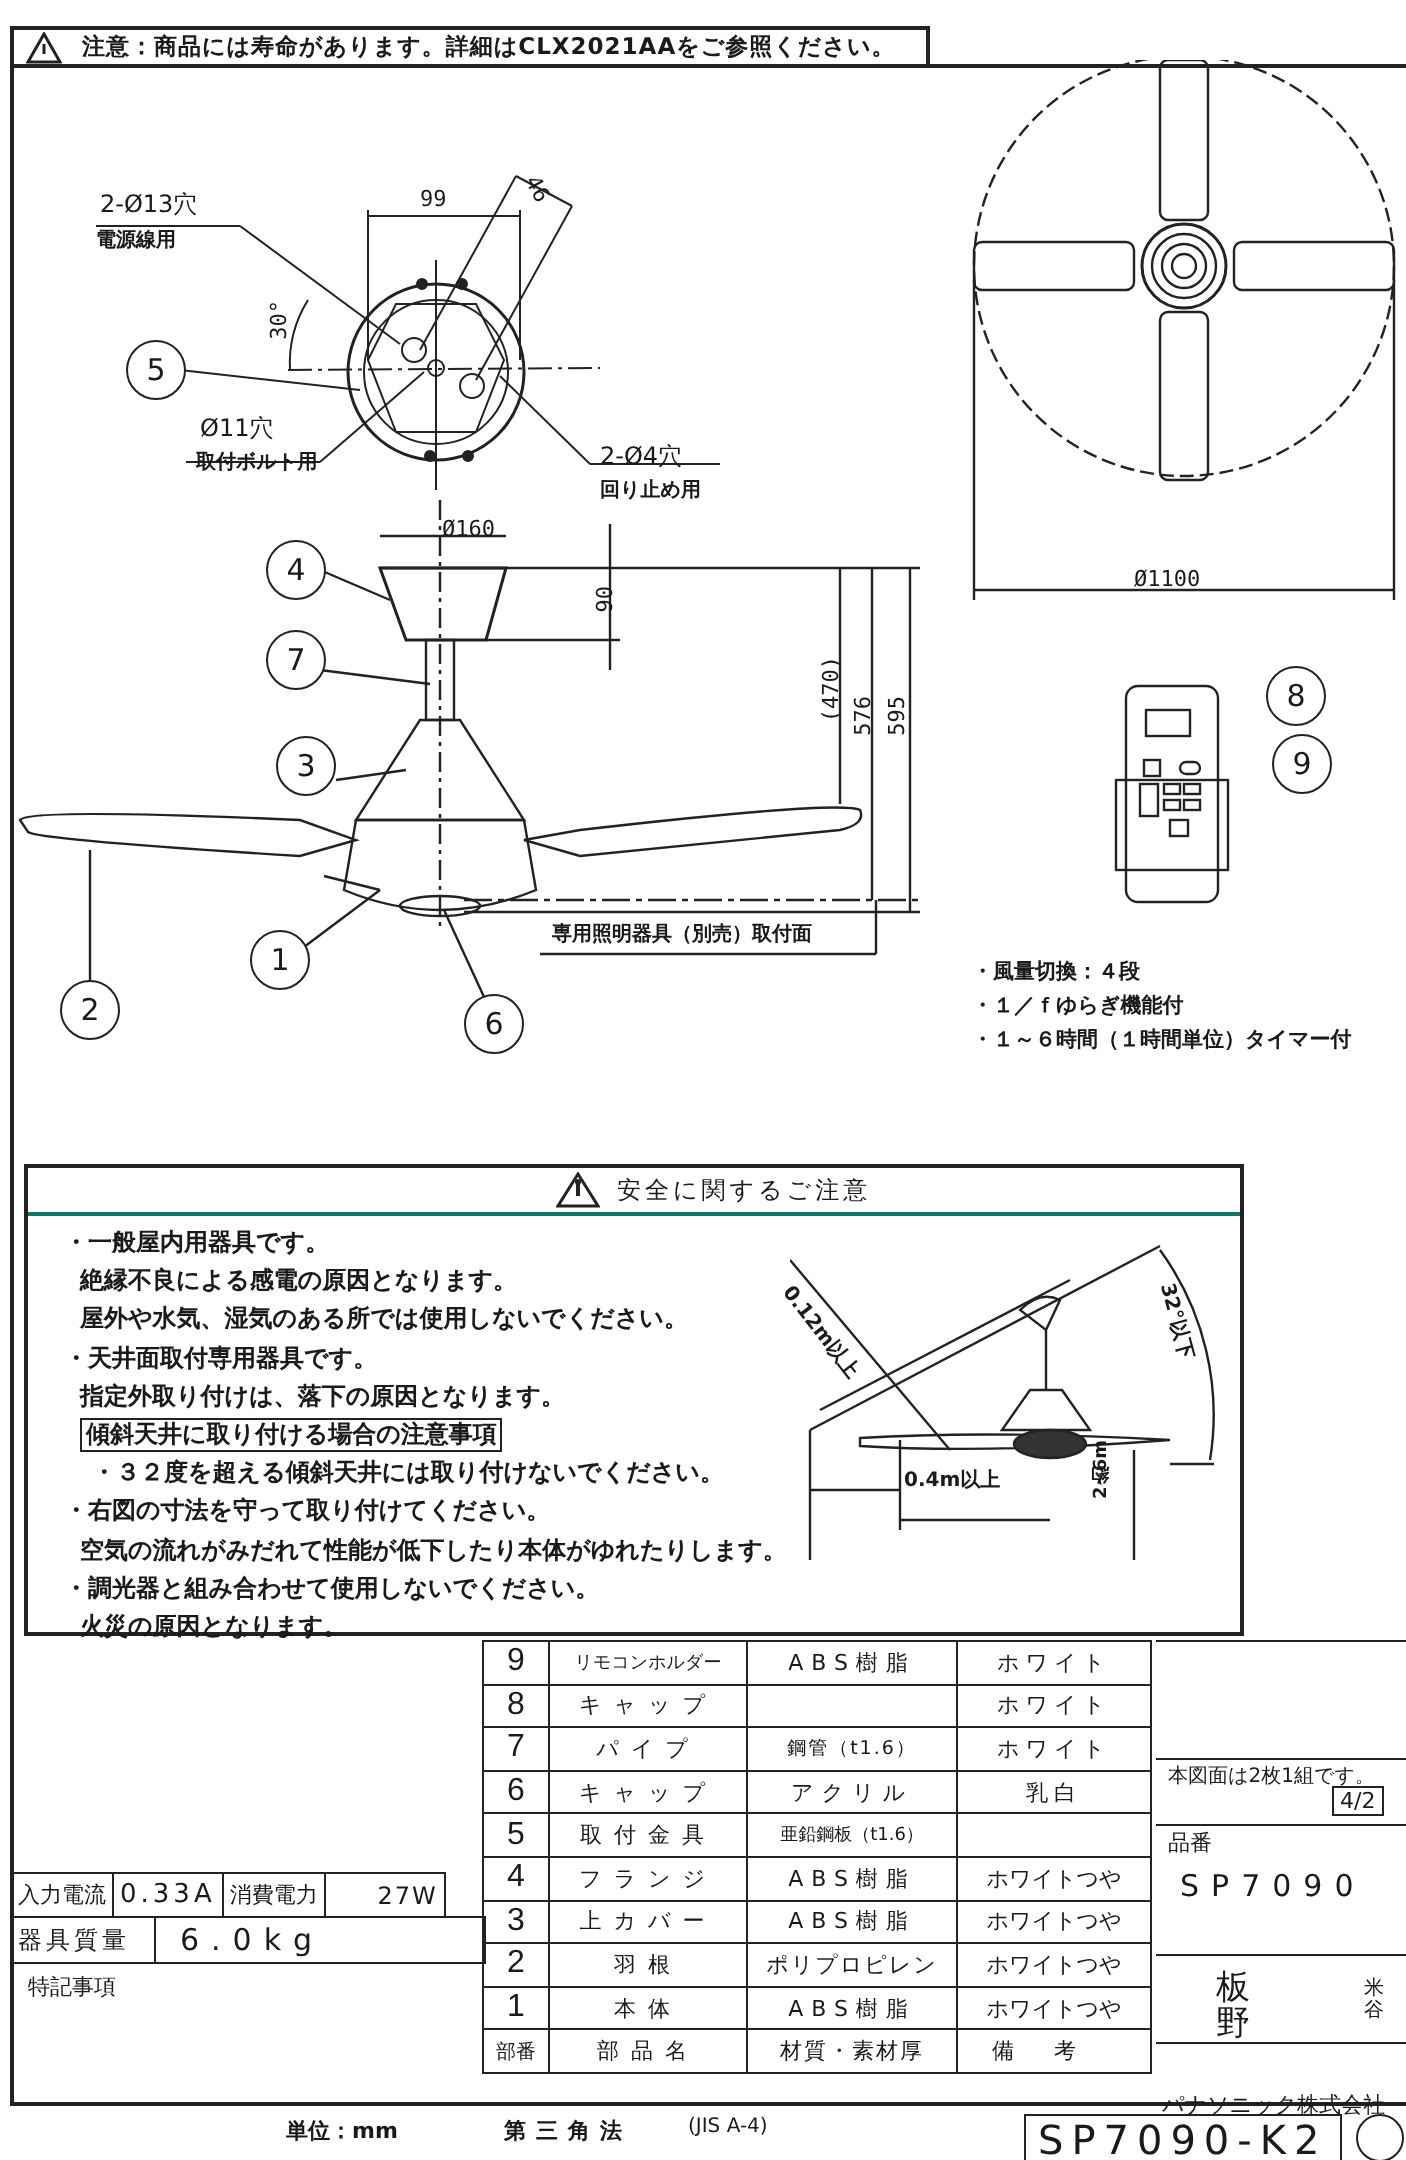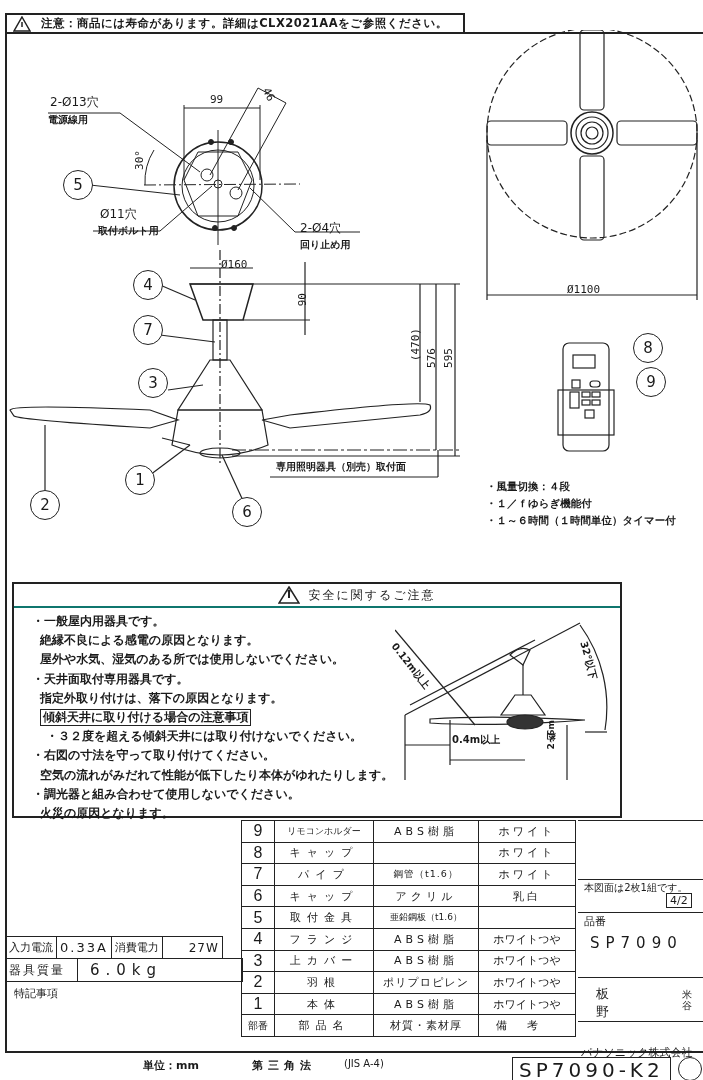--- a/index.html
+++ b/index.html
@@ -317,21 +317,21 @@
 <div class="abs" style="left:5px;top:1051px;width:700px;border-top:2px solid #222"></div>
 
 <div class="abs" style="left:578px;top:820px;width:130px;height:232px;border-top:1.5px solid #222">
   <div class="abs" style="left:0;top:58px;width:130px;border-top:1.5px solid #222"></div>
   <div class="abs" style="left:6px;top:60px;font-size:10px">本図面は2枚1組です。</div>
   <div class="abs" style="left:88px;top:72px;font-size:11px;border:1.5px solid #222;padding:0 3px">4/2</div>
   <div class="abs" style="left:0;top:91px;width:130px;border-top:1.5px solid #222"></div>
   <div class="abs" style="left:6px;top:93px;font-size:11px">品番</div>
   <div class="abs" style="left:12px;top:113px;font-size:15px;letter-spacing:6px">SP7090</div>
   <div class="abs" style="left:0;top:156px;width:130px;border-top:1.5px solid #222"></div>
-  <div class="abs" style="left:18px;top:164px;font-size:13px;line-height:18px;width:14px">板野</div>
+  <div class="abs" style="left:30px;top:164px;font-size:17px;line-height:18px;width:14px">板野</div>
   <div class="abs" style="left:104px;top:168px;font-size:10px;line-height:11px;width:10px">米谷</div>
   <div class="abs" style="left:0;top:200px;width:130px;border-top:1.5px solid #222"></div>
   <div class="abs" style="left:3px;top:224px;font-size:11px;font-weight:normal">パナソニック株式会社</div>
 </div>
 
 <span class="footer" style="left:143px;font-weight:bold">単位：mm</span>
 <span class="footer" style="left:252px;letter-spacing:5px;font-weight:bold">第三角法</span>
 <span class="footer" style="left:344px;font-size:10px">(JIS A-4)</span>
 <span class="footer abs" style="left:512px;top:1057px;border:1.5px solid #222;padding:0 6px;font-size:20px;letter-spacing:4px">SP7090-K2</span>
 <div class="abs" style="left:678px;top:1057px;width:24px;height:24px;border:1.5px solid #222;border-radius:50%"></div>

